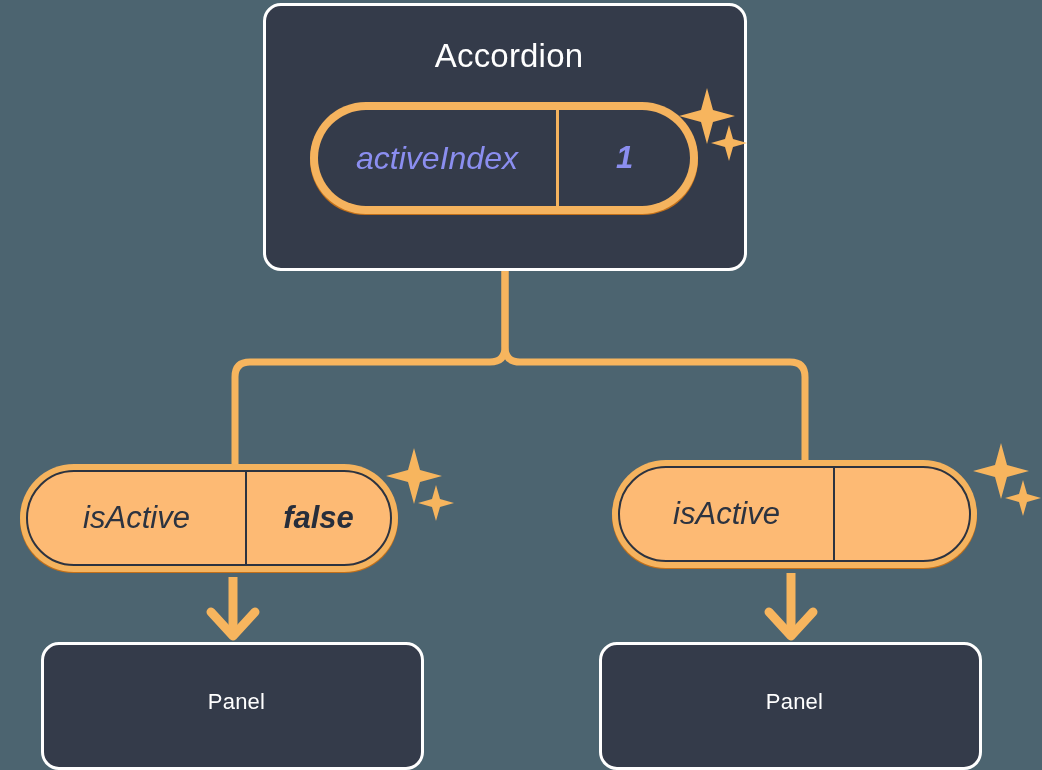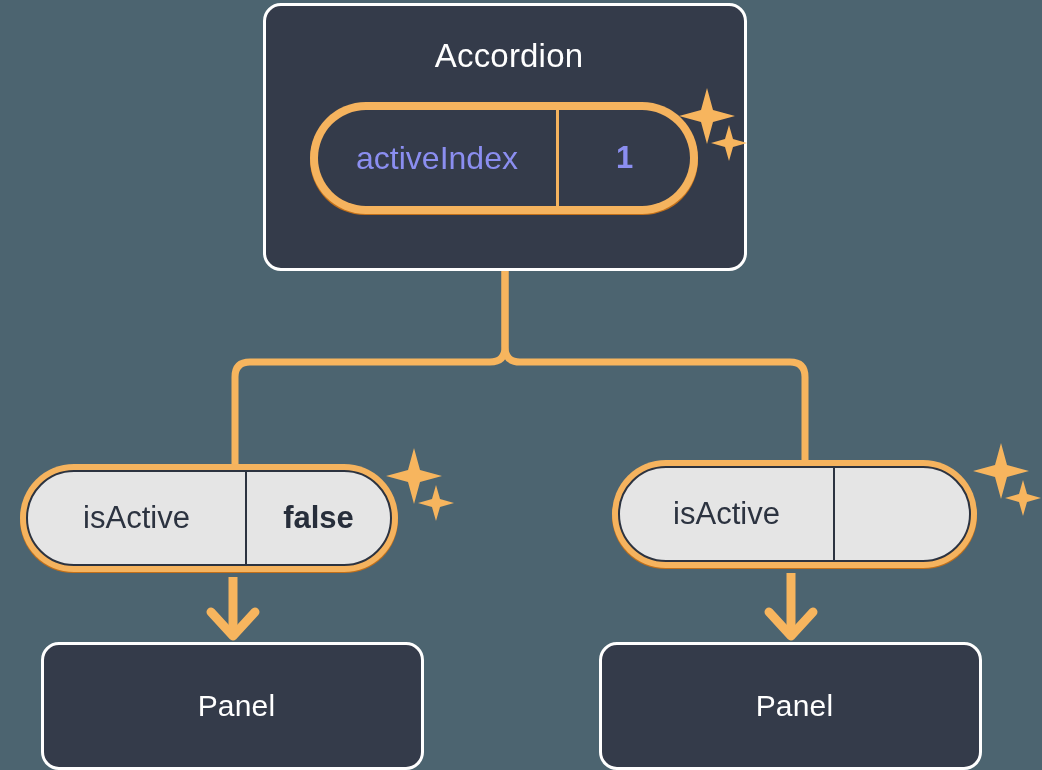--- a/index.html
+++ b/index.html
@@ -34,24 +34,24 @@
   
   #accordion-card{
     left:263px;top:3px;width:484px;height:268px;
   }
   #accordion-card .card-title{top:31px;font-size:33px;}
 
   
   .panel-card{width:383px;height:128px;top:642px;}
   #panel-left{left:41px;}
   #panel-right{left:599px;}
-  .panel-card .card-title{top:44px;font-size:30px;}
-
-  
-  .pill-wrap{position:absolute;z-index:6;}
+  .panel-card .card-title{top:44px;font-size:22px;}
+
+  
+  .pill-wrap{position:absolute;z-index:6;font-style:italic;}
   .pill{
     position:relative;
     box-sizing:border-box;
     border-radius:999px;
     display:flex;
     align-items:stretch;
   }
   
   .pill::before{
     content:"";
@@ -94,21 +94,21 @@
   #pill-active-index .pill-val{
     flex:1 1 auto;
     color:#8b8ef0;
     font-size:31px;
     font-weight:700;
   }
 
   
   .pill-bool{
     height:96px;
-    background:#e5e5e5;
+    background:#fdba74;
     border:2px solid #2c3340;
   }
   .pill-bool .pill-key{
     color:#2c3340;
     font-size:31px;
     font-weight:400;
     border-right:2px solid #2c3340;
   }
   .pill-bool .pill-val{
     color:#272e3b;

